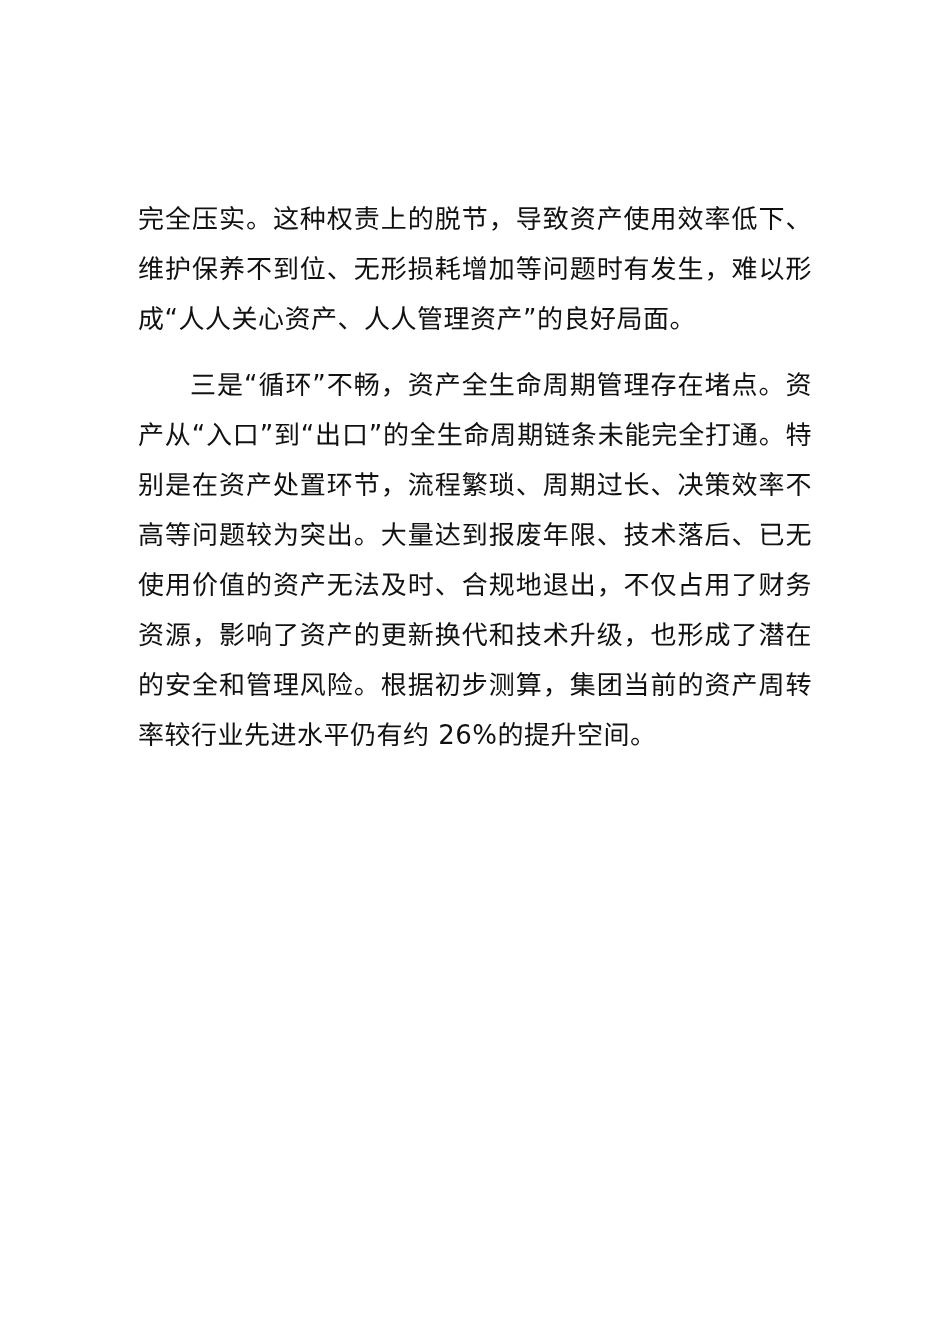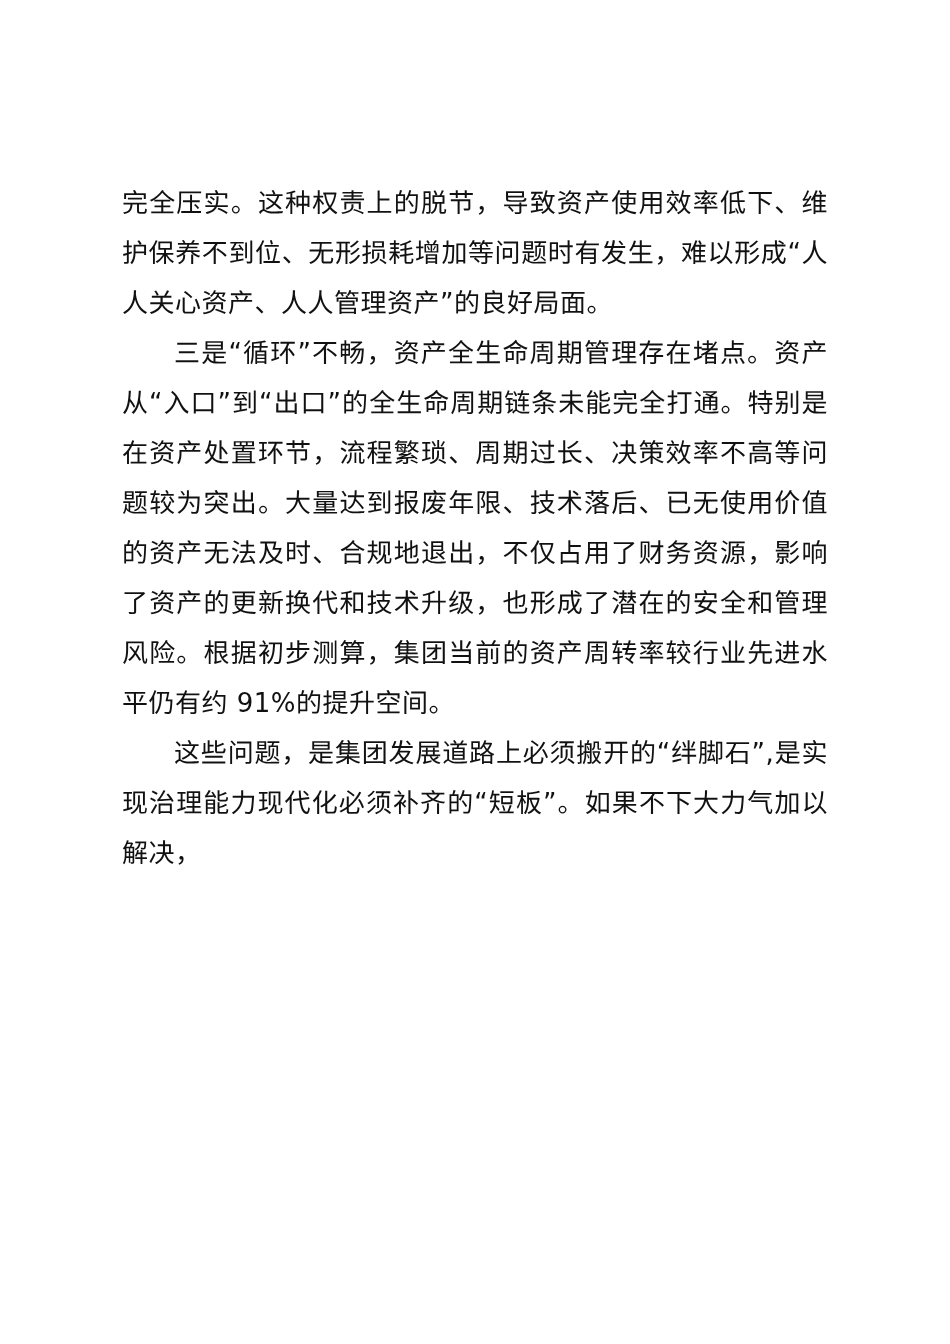--- a/index.html
+++ b/index.html
@@ -14,35 +14,34 @@
     overflow: hidden;
     font-family: "DejaVu Sans", sans-serif;
   }
   .page {
     position: absolute;
     left: 122px;
     top: 178px;
     width: 706px;
   }
   .para {
-    margin: 0;
+    margin: 16px;
     padding: 0;
     font-size: 26px;
     line-height: 50px;
     color: #111111;
     text-align: justify;
     text-align-last: left;
     letter-spacing: 0.5px;
     word-break: break-all;
     font-family: "DejaVu Sans", sans-serif;
   }
   .para.indent {
     text-indent: 2em;
   }
 </style>
 </head>
 <body>
 
 <div class="page">
   <p class="para">完全压实。这种权责上的脱节，导致资产使用效率低下、维护保养不到位、无形损耗增加等问题时有发生，难以形成“人人关心资产、人人管理资产”的良好局面。</p>
-  <p class="para indent">三是“循环”不畅，资产全生命周期管理存在堵点。资产从“入口”到“出口”的全生命周期链条未能完全打通。特别是在资产处置环节，流程繁琐、周期过长、决策效率不高等问题较为突出。大量达到报废年限、技术落后、已无使用价值的资产无法及时、合规地退出，不仅占用了财务资源，影响了资产的更新换代和技术升级，也形成了潜在的安全和管理风险。根据初步测算，集团当前的资产周转率较行业先进水平仍有约 91%的提升空间。</p>
-  <p class="para indent">这些问题，是集团发展道路上必须搬开的“绊脚石”,是实现治理能力现代化必须补齐的“短板”。如果不下大力气加以解决，</p>
+  <p class="para indent">三是“循环”不畅，资产全生命周期管理存在堵点。资产从“入口”到“出口”的全生命周期链条未能完全打通。特别是在资产处置环节，流程繁琐、周期过长、决策效率不高等问题较为突出。大量达到报废年限、技术落后、已无使用价值的资产无法及时、合规地退出，不仅占用了财务资源，影响了资产的更新换代和技术升级，也形成了潜在的安全和管理风险。根据初步测算，集团当前的资产周转率较行业先进水平仍有约 26%的提升空间。</p>
 </div>
 
 </body></html>

